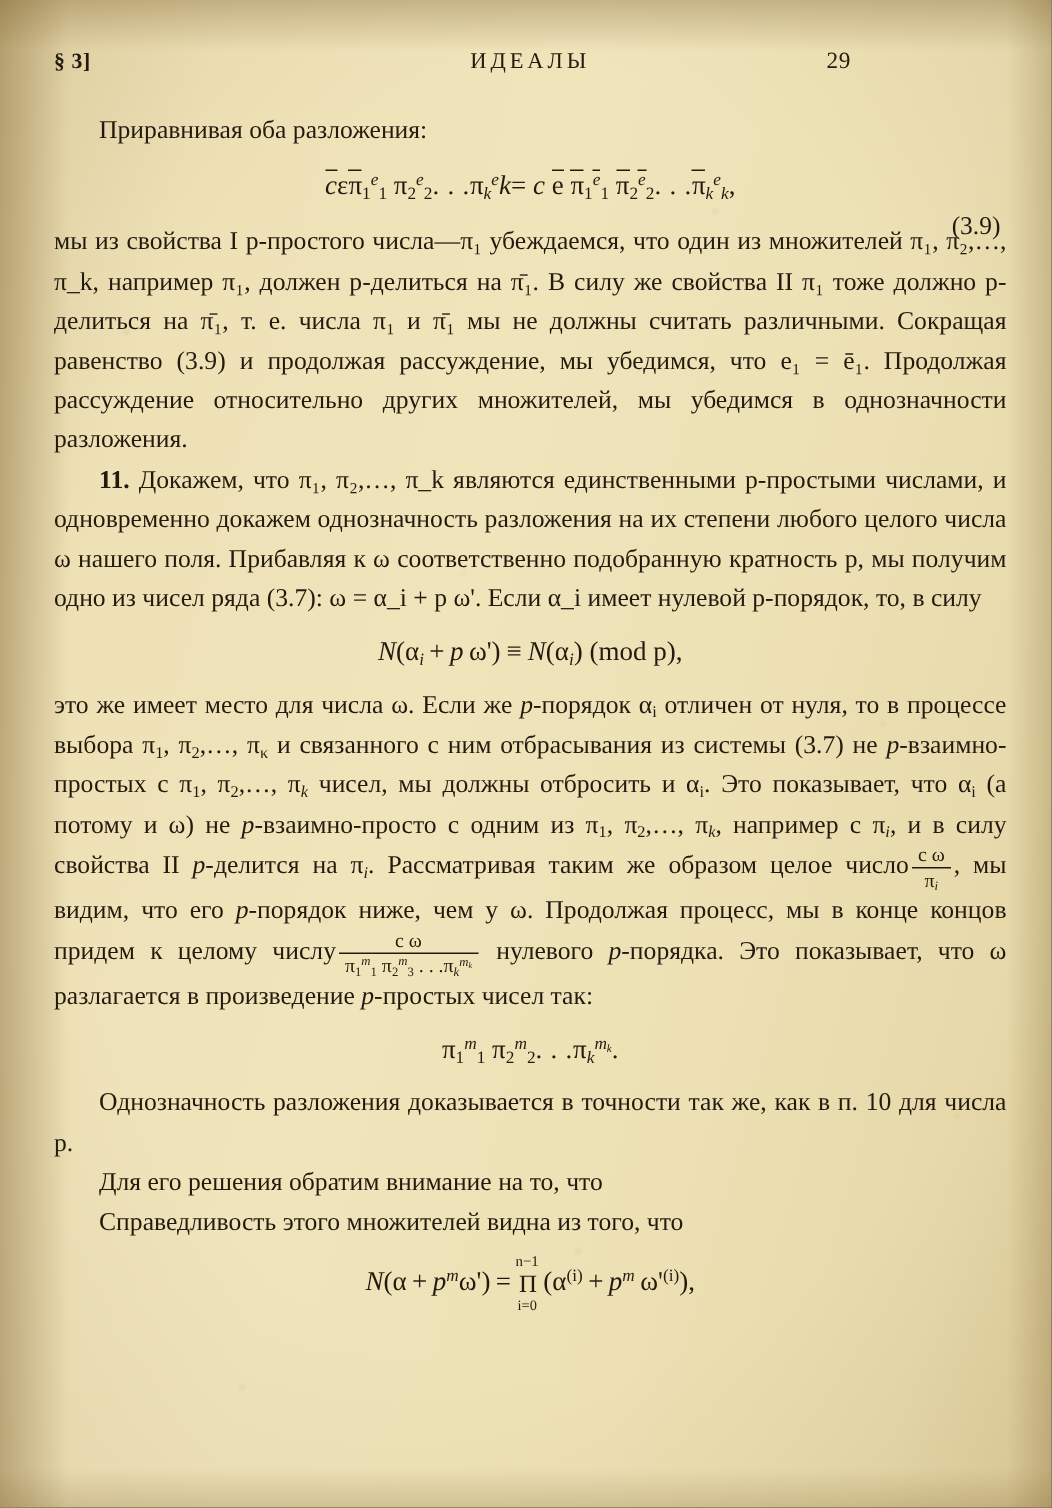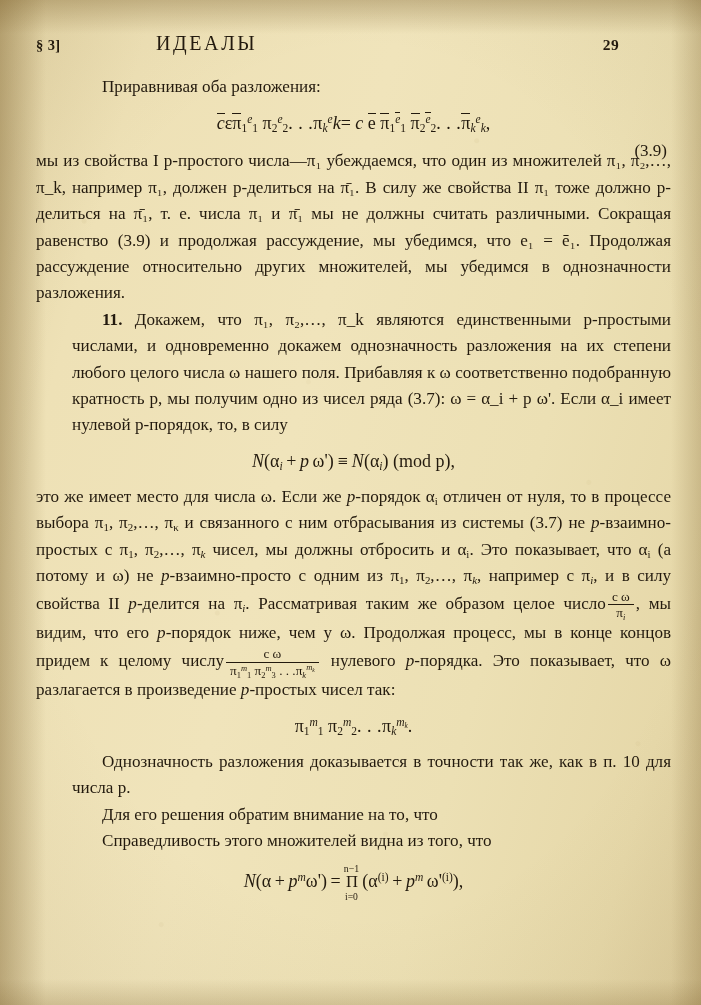--- a/index.html
+++ b/index.html
@@ -71,34 +71,34 @@
   .runhead {
     display: flex;
     align-items: baseline;
     font-size: 15px;
     letter-spacing: .4px;
     margin-bottom: 22px;
     height: 20px;
   }
   .runhead .sec { width: 120px; font-weight: 700; font-size: 14.5px; }
   .runhead .title {
-    flex: 1; text-align: left;
-    letter-spacing: 2.6px; font-size: 20px;
-  }
-  .runhead .folio { width: 120px; text-align: center; font-size: 15.5px; font-weight: bold; }
+    flex: 1; text-align: center;
+    letter-spacing: 2.6px; font-size: 15px;
+  }
+  .runhead .folio { width: 120px; text-align: left; font-size: 15.5px; }
 
   
   .para {
     font-size: 17.1px;
     line-height: 26.4px;
     text-align: justify;
     text-justify: inter-word;
     margin: 0;
   }
-  .para.indent { text-indent: 30px; margin-left: 36px; }
+  .para.indent { text-indent: 30px; }
   .para + .para { margin-top: 0; }
 
   .it { font-style: italic; }
   .bf { font-weight: 700; }
   .gr { font-style: normal; }
   .ovl {
     border-top: 1.4px solid #231a0e;
     padding-top: 0px;
     display: inline-block;
     line-height: 1.05;

